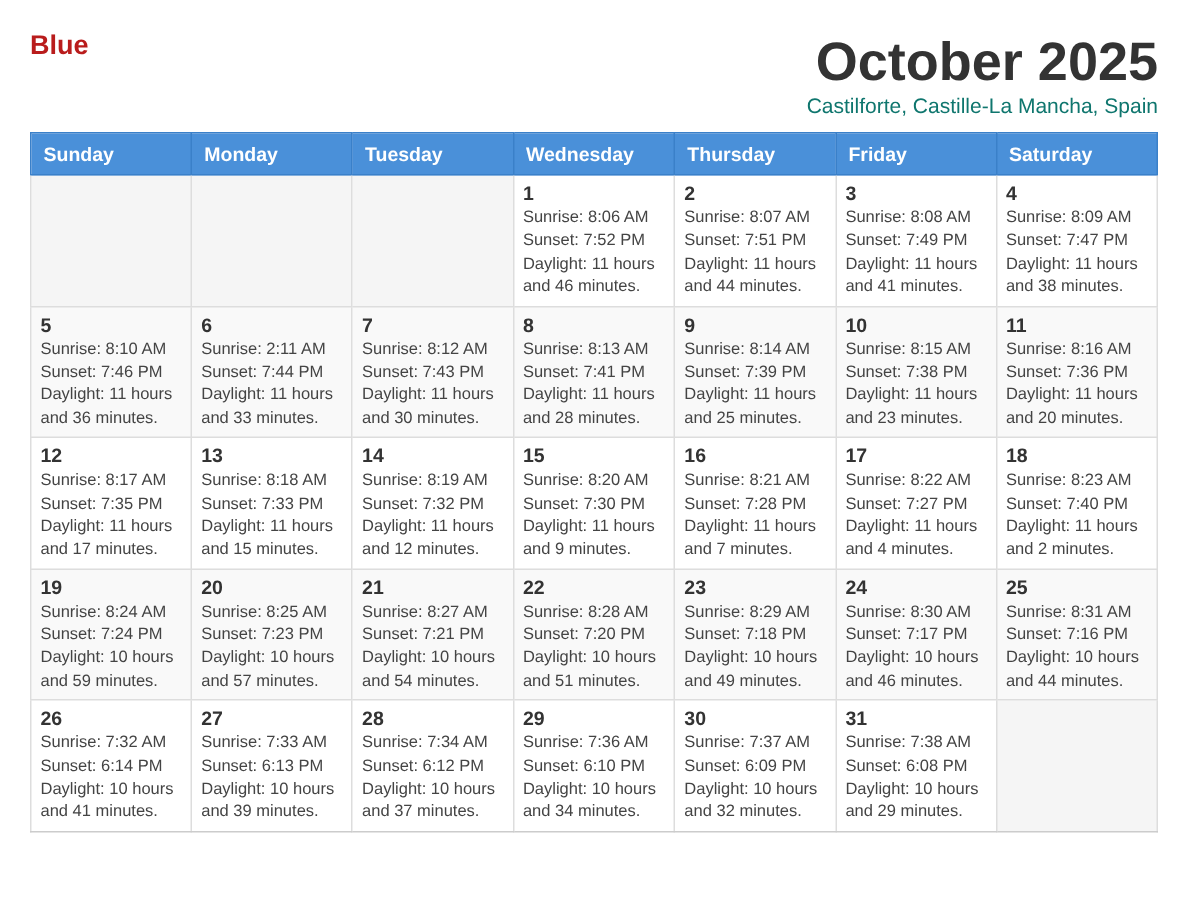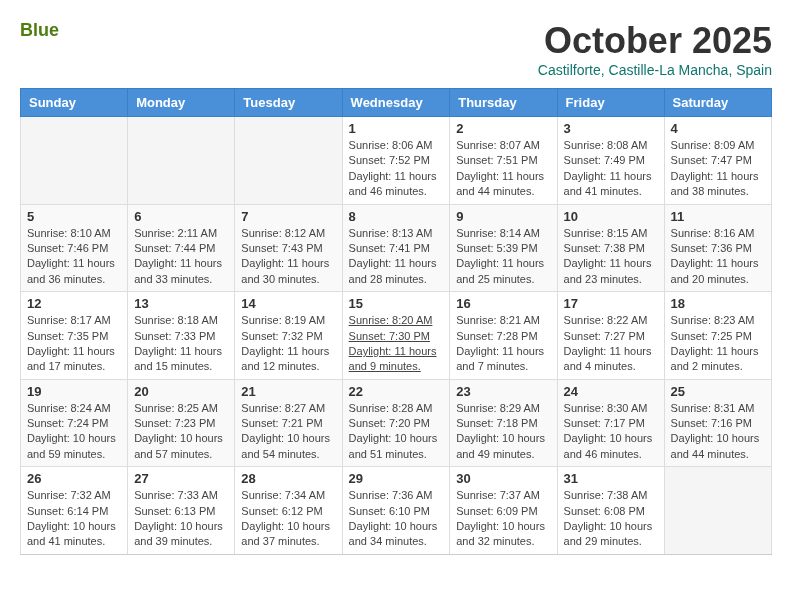--- a/index.html
+++ b/index.html
@@ -90,21 +90,21 @@
     .last-row td {
       border-bottom: 1px solid #ccc;
     }
   </style>
 </head>
 <body>
 
 <div class="header">
   <div class="logo">
     <div>
-      <div class="logo-text" style="color:#4d7c0f;font-size:18px;font-weight:bold;">Blue</div>
+      <div class="logo-text" style="color:#b91c1c;font-size:18px;font-weight:bold;">Blue</div>
     </div>
   </div>
   <div class="title-area">
     <div class="month-title">October 2025</div>
     <div class="location">Castilforte, Castille-La Mancha, Spain</div>
   </div>
 </div>
 
 <table class="calendar">
   <thead>
@@ -169,21 +169,21 @@
         </td>
         <td>
           <span class="day-number">8</span>
           <div class="day-info" style="white-space: pre-line;">Sunrise: 8:13 AM
 Sunset: 7:41 PM
 Daylight: 11 hours and 28 minutes.</div>
         </td>
         <td>
           <span class="day-number">9</span>
           <div class="day-info" style="white-space: pre-line;">Sunrise: 8:14 AM
-Sunset: 5:39 PM
+Sunset: 7:39 PM
 Daylight: 11 hours and 25 minutes.</div>
         </td>
         <td>
           <span class="day-number">10</span>
           <div class="day-info" style="white-space: pre-line;">Sunrise: 8:15 AM
 Sunset: 7:38 PM
 Daylight: 11 hours and 23 minutes.</div>
         </td>
         <td>
           <span class="day-number">11</span>
@@ -206,40 +206,40 @@
 Daylight: 11 hours and 15 minutes.</div>
         </td>
         <td>
           <span class="day-number">14</span>
           <div class="day-info" style="white-space: pre-line;">Sunrise: 8:19 AM
 Sunset: 7:32 PM
 Daylight: 11 hours and 12 minutes.</div>
         </td>
         <td>
           <span class="day-number">15</span>
-          <div class="day-info" style="white-space: pre-line; text-decoration: underline;">Sunrise: 8:20 AM
+          <div class="day-info" style="white-space: pre-line;">Sunrise: 8:20 AM
 Sunset: 7:30 PM
 Daylight: 11 hours and 9 minutes.</div>
         </td>
         <td>
           <span class="day-number">16</span>
           <div class="day-info" style="white-space: pre-line;">Sunrise: 8:21 AM
 Sunset: 7:28 PM
 Daylight: 11 hours and 7 minutes.</div>
         </td>
         <td>
           <span class="day-number">17</span>
           <div class="day-info" style="white-space: pre-line;">Sunrise: 8:22 AM
 Sunset: 7:27 PM
 Daylight: 11 hours and 4 minutes.</div>
         </td>
         <td>
           <span class="day-number">18</span>
           <div class="day-info" style="white-space: pre-line;">Sunrise: 8:23 AM
-Sunset: 7:25 PM
+Sunset: 7:40 PM
 Daylight: 11 hours and 2 minutes.</div>
         </td>
       </tr>
       <tr>
         <td>
           <span class="day-number">19</span>
           <div class="day-info" style="white-space: pre-line;">Sunrise: 8:24 AM
 Sunset: 7:24 PM
 Daylight: 10 hours and 59 minutes.</div>
         </td>

